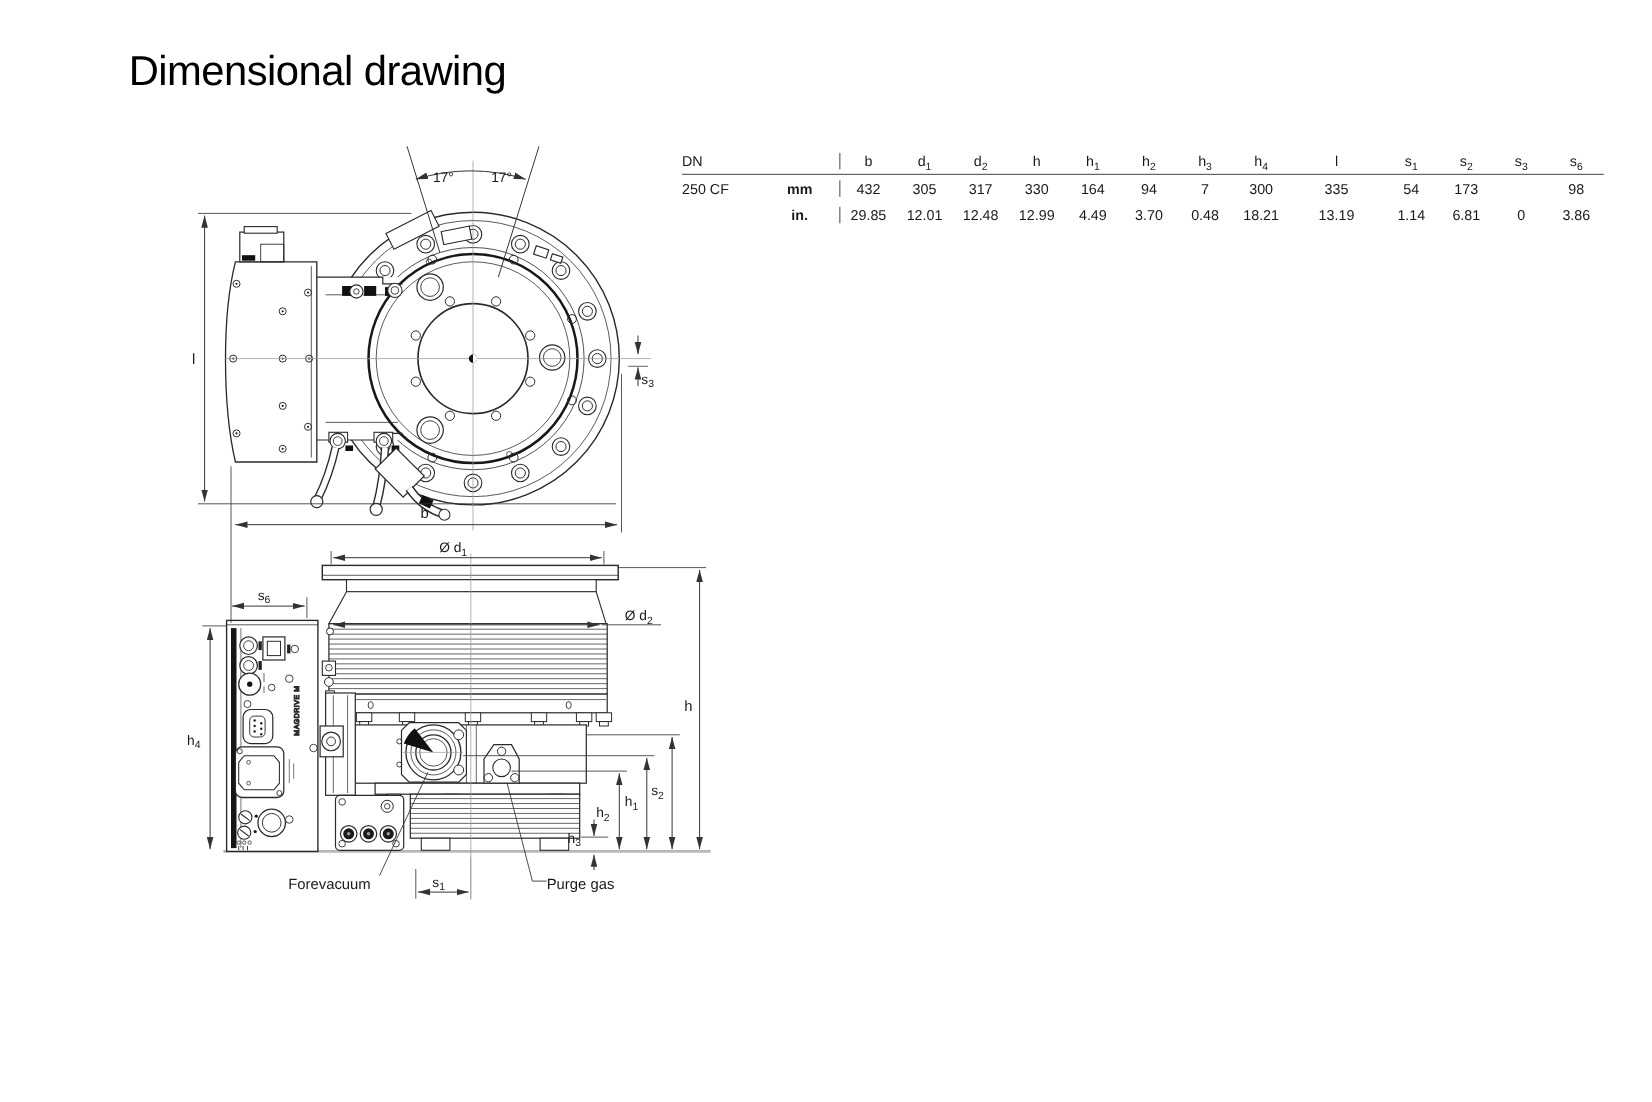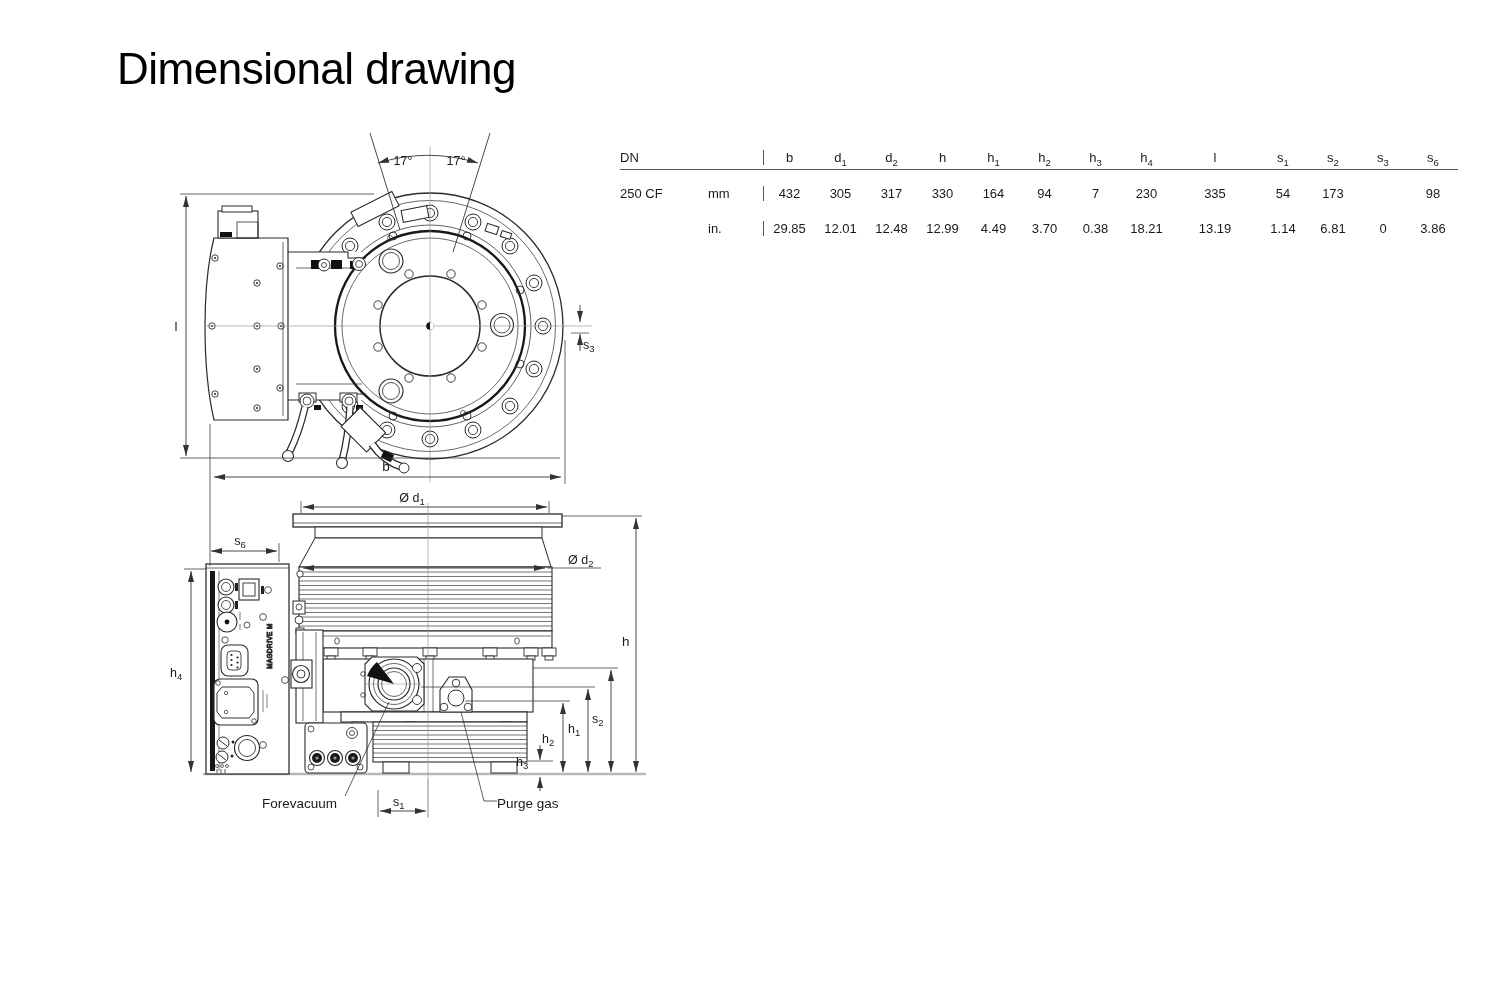--- a/index.html
+++ b/index.html
@@ -1,23 +1,23 @@
 <!DOCTYPE html>
 <html><head>
 <meta charset="utf-8">
 <style>
   html,body{margin:0;padding:0;background:#fff;}
   body{width:1502px;height:1002px;position:relative;font-family:"Liberation Sans",sans-serif;overflow:hidden;}
-  .page-title{position:absolute;left:117px;top:44px;font-size:44px;font-weight:400;letter-spacing:-0.5px;color:#000;}
+  .page-title{position:absolute;left:117px;top:44px;font-size:38px;font-weight:400;letter-spacing:-0.5px;color:#000;}
   .dims-table{position:absolute;left:620px;top:134px;font-size:13px;color:#1a1a1a;}
-  .trow{display:flex;height:24px;align-items:center;margin-top:11px;}
+  .trow{display:flex;height:24px;align-items:center;}
   .trow.head{border-bottom:1px solid #555;}
   .tc{flex:none;}
   .w-name{width:88px;text-align:left;}
-  .w-unit{width:55px;text-align:left;padding-right:17px;box-sizing:border-box;}
+  .w-unit{width:55px;text-align:center;padding-right:17px;box-sizing:border-box;font-weight:bold;}
   .w-v{width:51px;text-align:center;}
   .w-l{width:86px;text-align:center;}
   .w-s{width:50px;text-align:center;}
   .vline{border-left:1px solid #555;}
   .dims-table sub{font-size:9.5px;line-height:0;}
   svg{position:absolute;left:0;top:0;}
   svg text{font-family:"Liberation Sans",sans-serif;fill:#1a1a1a;font-size:12.5px;}
   svg .sub{font-size:9.5px;}
   svg .big{font-size:13.5px;}
 </style>
@@ -47,37 +47,37 @@
   <div class="trow">
     <div class="tc w-name">250 CF</div>
     <div class="tc w-unit">mm</div>
     <div class="tc w-v vline">432</div>
     <div class="tc w-v">305</div>
     <div class="tc w-v">317</div>
     <div class="tc w-v">330</div>
     <div class="tc w-v">164</div>
     <div class="tc w-v">94</div>
     <div class="tc w-v">7</div>
-    <div class="tc w-v">230</div>
+    <div class="tc w-v">300</div>
     <div class="tc w-l">335</div>
     <div class="tc w-s">54</div>
     <div class="tc w-s">173</div>
     <div class="tc w-s"></div>
     <div class="tc w-s">98</div>
   </div>
   <div class="trow">
     <div class="tc w-name"></div>
     <div class="tc w-unit">in.</div>
     <div class="tc w-v vline">29.85</div>
     <div class="tc w-v">12.01</div>
     <div class="tc w-v">12.48</div>
     <div class="tc w-v">12.99</div>
     <div class="tc w-v">4.49</div>
     <div class="tc w-v">3.70</div>
-    <div class="tc w-v">0.38</div>
+    <div class="tc w-v">0.48</div>
     <div class="tc w-v">18.21</div>
     <div class="tc w-l">13.19</div>
     <div class="tc w-s">1.14</div>
     <div class="tc w-s">6.81</div>
     <div class="tc w-s">0</div>
     <div class="tc w-s">3.86</div>
   </div>
 </div>
 
 <svg width="1502" height="1002" viewBox="0 0 1502 1002">

